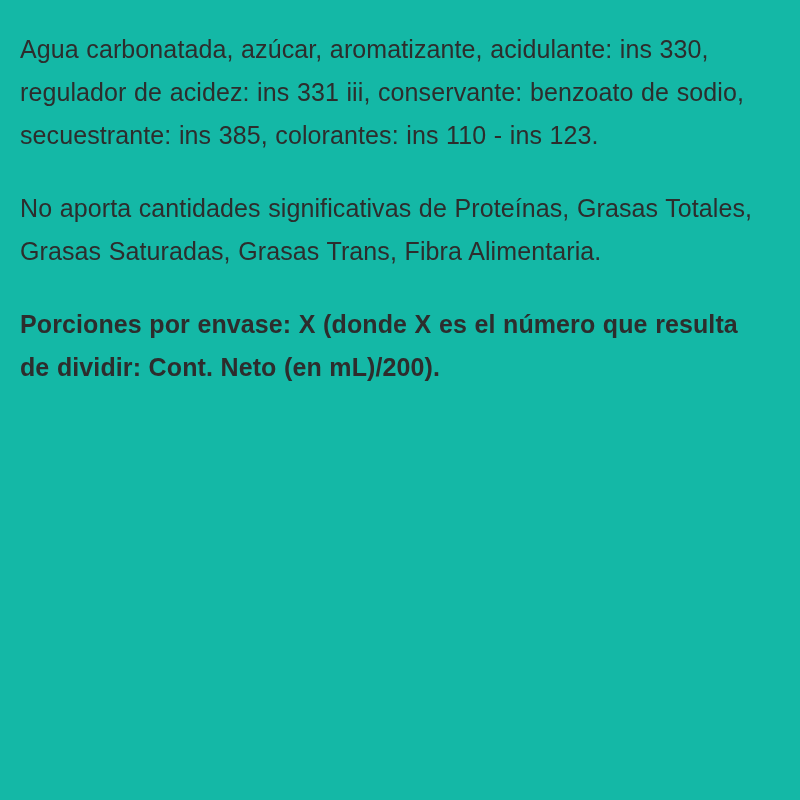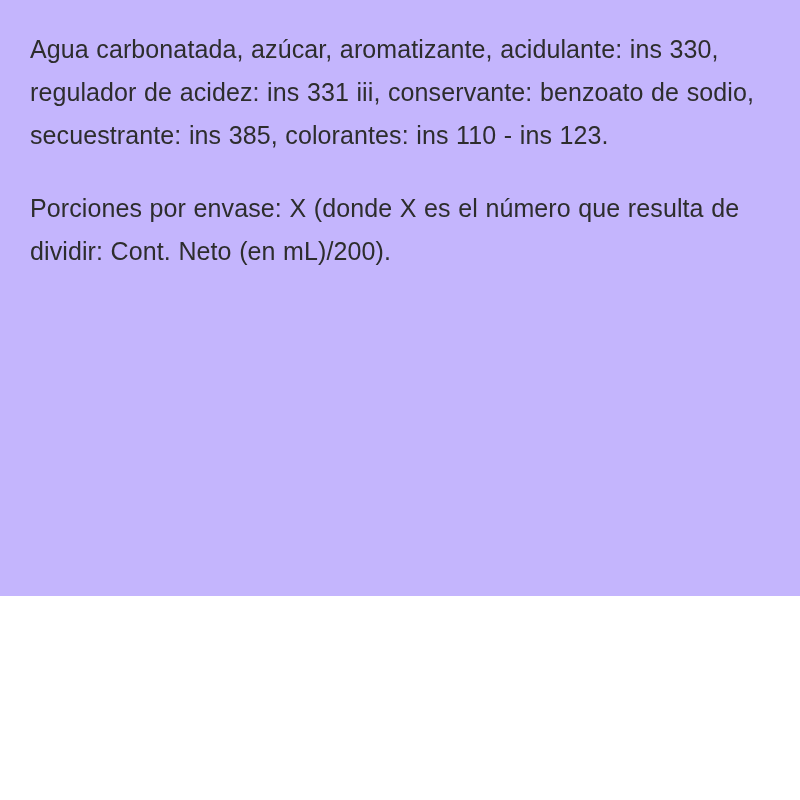--- a/index.html
+++ b/index.html
@@ -9,37 +9,39 @@
   body {
     width: 800px;
     height: 800px;
     background: #ffffff;
     font-family: "Liberation Sans", sans-serif;
     overflow: hidden;
   }
   .page {
     box-sizing: border-box;
     width: 800px;
-    height: 596px;
-    padding: 28px 30px 0 30px;
-    background: #c4b5fd;
+    height: 800px;
+    padding: 28px 30px 0 20px;
+    background: #14b8a6;
   }
   .para {
     color: #2d2d2d;
     font-size: 25px;
     line-height: 43px;
     letter-spacing: 0.1px;
     margin: 0 0 30px 0;
     max-width: 750px;
     font-weight: 400;
     word-spacing: 0.5px;
   }
   .para:last-child {
     margin-bottom: 0;
+    font-weight: bold;
   }
 </style>
 </head>
 <body>
 
 <div class="page">
   <p class="para">Agua carbonatada, azúcar, aromatizante, acidulante: ins 330, regulador de acidez: ins 331 iii, conservante: benzoato de sodio, secuestrante: ins 385, colorantes: ins 110 - ins 123.</p>
+  <p class="para">No aporta cantidades significativas de Proteínas, Grasas Totales, Grasas Saturadas, Grasas Trans, Fibra Alimentaria.</p>
   <p class="para">Porciones por envase: X (donde X es el número que resulta de dividir: Cont. Neto (en mL)/200).</p>
 </div>
 
 </body></html>

